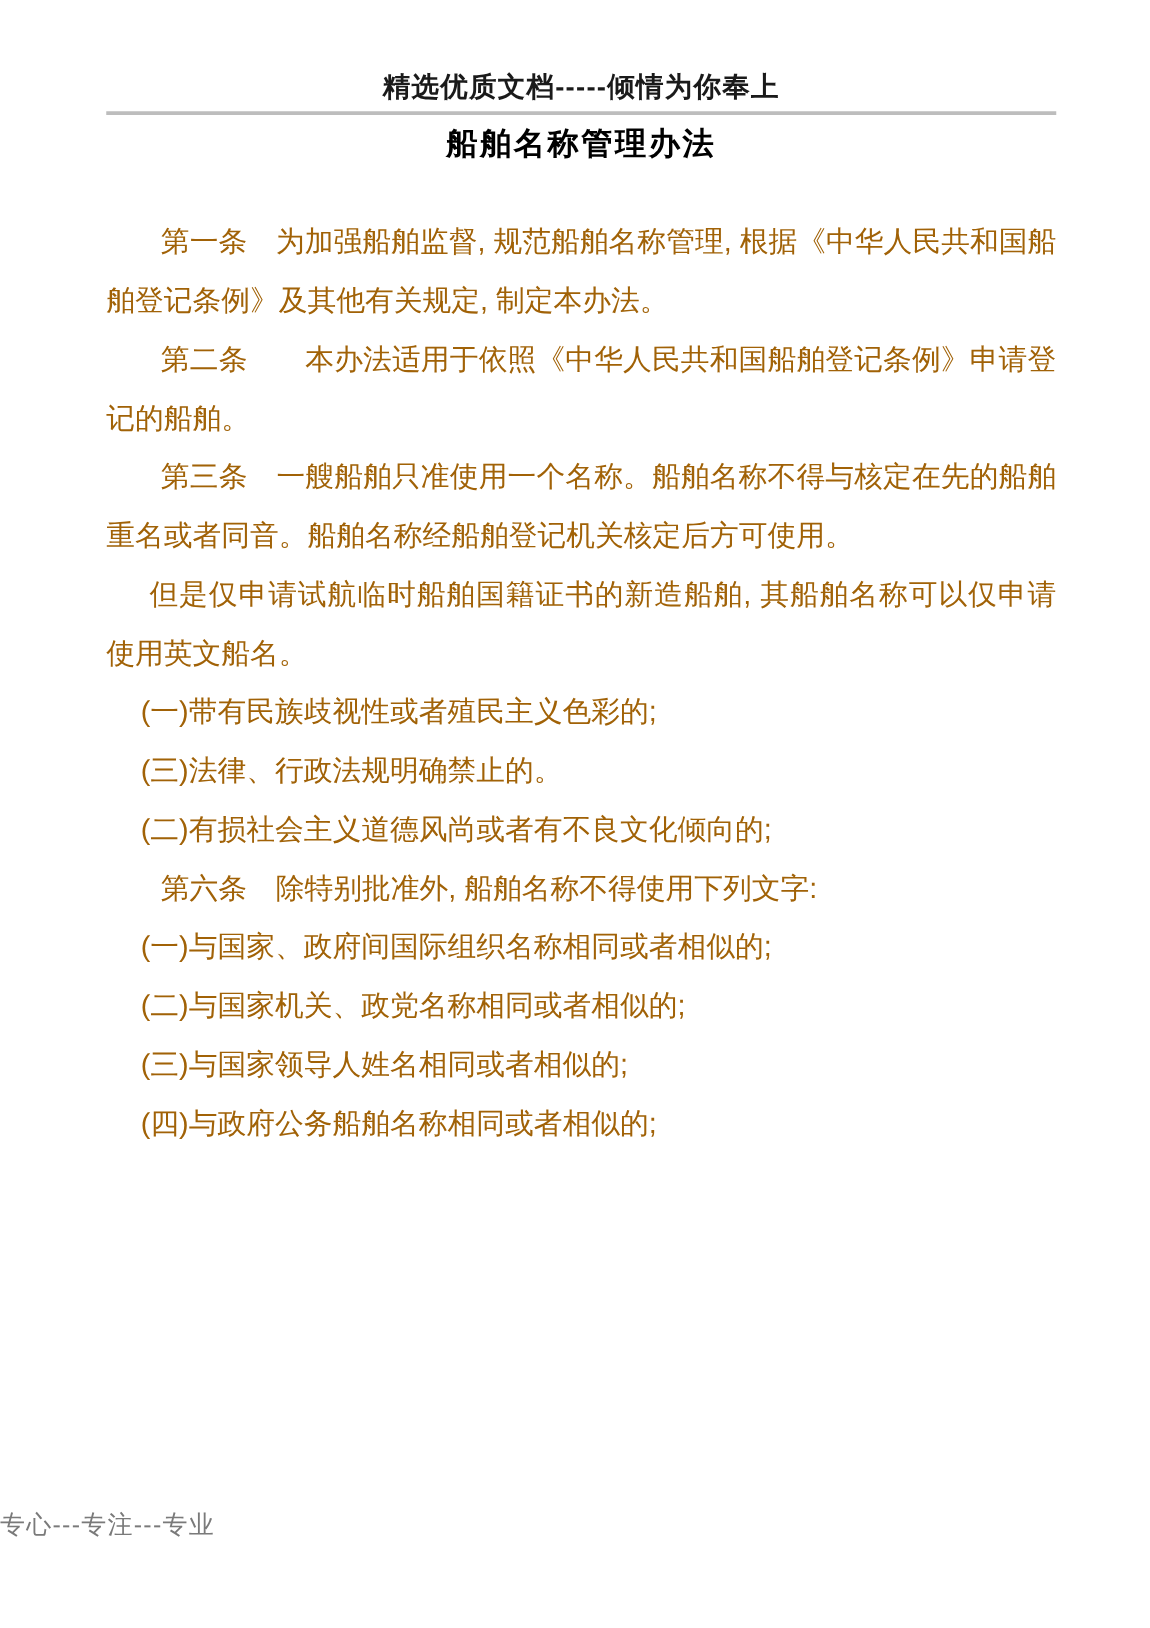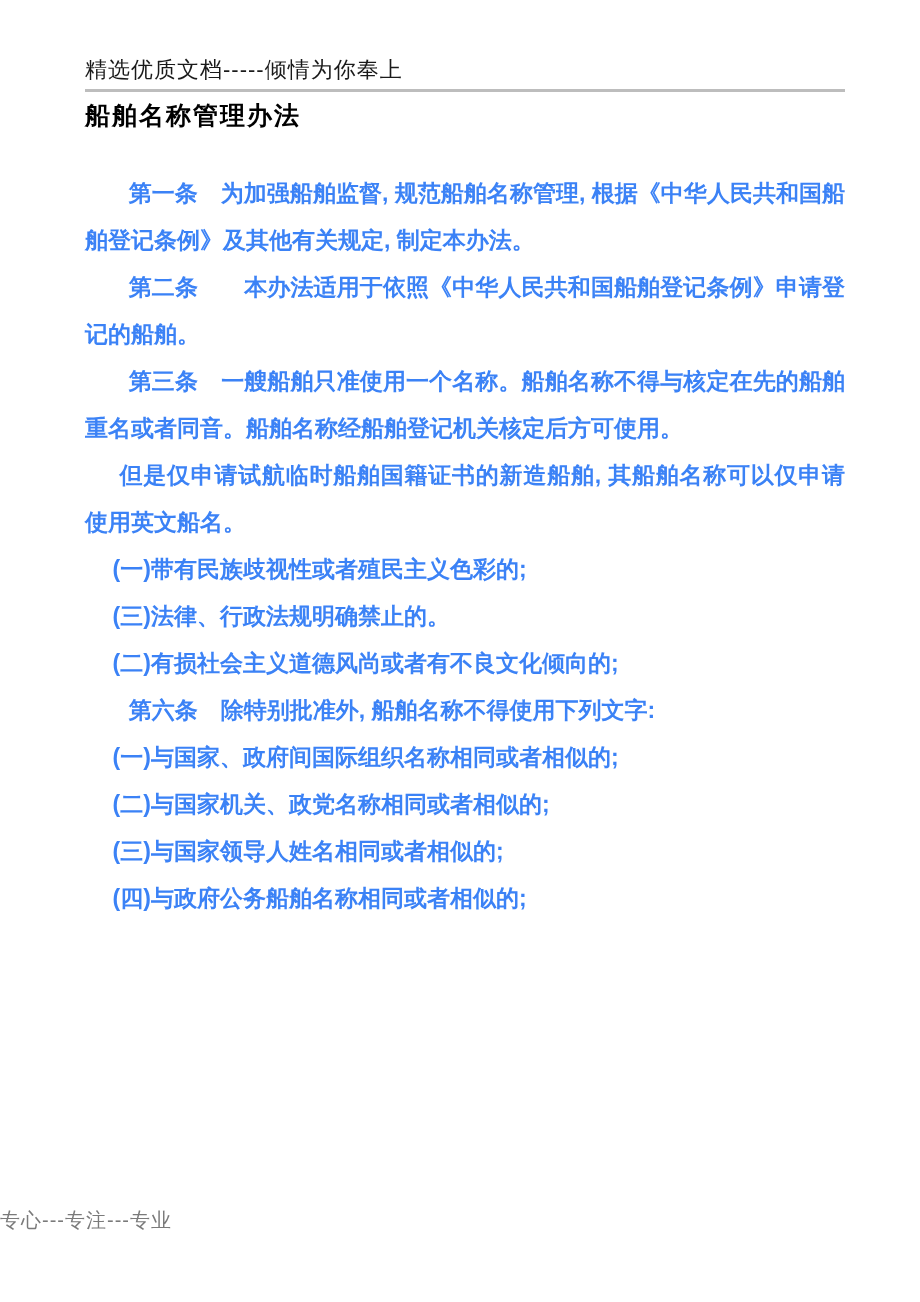--- a/index.html
+++ b/index.html
@@ -16,46 +16,47 @@
     overflow: hidden;
   }
   .page {
     box-sizing: border-box;
     width: 920px;
     height: 1302px;
     padding: 56px 75px 0 85px;
     position: relative;
   }
   .doc-header {
-    text-align: left;
+    text-align: center;
     font-size: 22px;
     line-height: 28px;
     color: #1a1a1a;
-    font-weight: 400;
+    font-weight: 700;
     letter-spacing: 1px;
   }
   .header-rule {
     height: 0;
     border-bottom: 3px solid #bdbdbd;
     margin-top: 5px;
   }
   .doc-title {
+    text-align: center;
     font-size: 25px;
     line-height: 34px;
     font-weight: 700;
     color: #000000;
     margin: 6px 0 38px 0;
     letter-spacing: 2px;
   }
   .doc-body {
     font-size: 23px;
     line-height: 47px;
-    font-weight: 700;
+    font-weight: 400;
     text-align: justify;
-    color: #3b82f6;
+    color: #a16207;
   }
   .doc-body p.para {
     margin: 0;
     padding: 0;
   }
   .doc-body p.article { text-indent: 1.9em; }
   .doc-body p.continuation { text-indent: 1.5em; }
   .doc-body p.list-item { text-indent: 1.2em; }
   .doc-footer {
     position: absolute;

